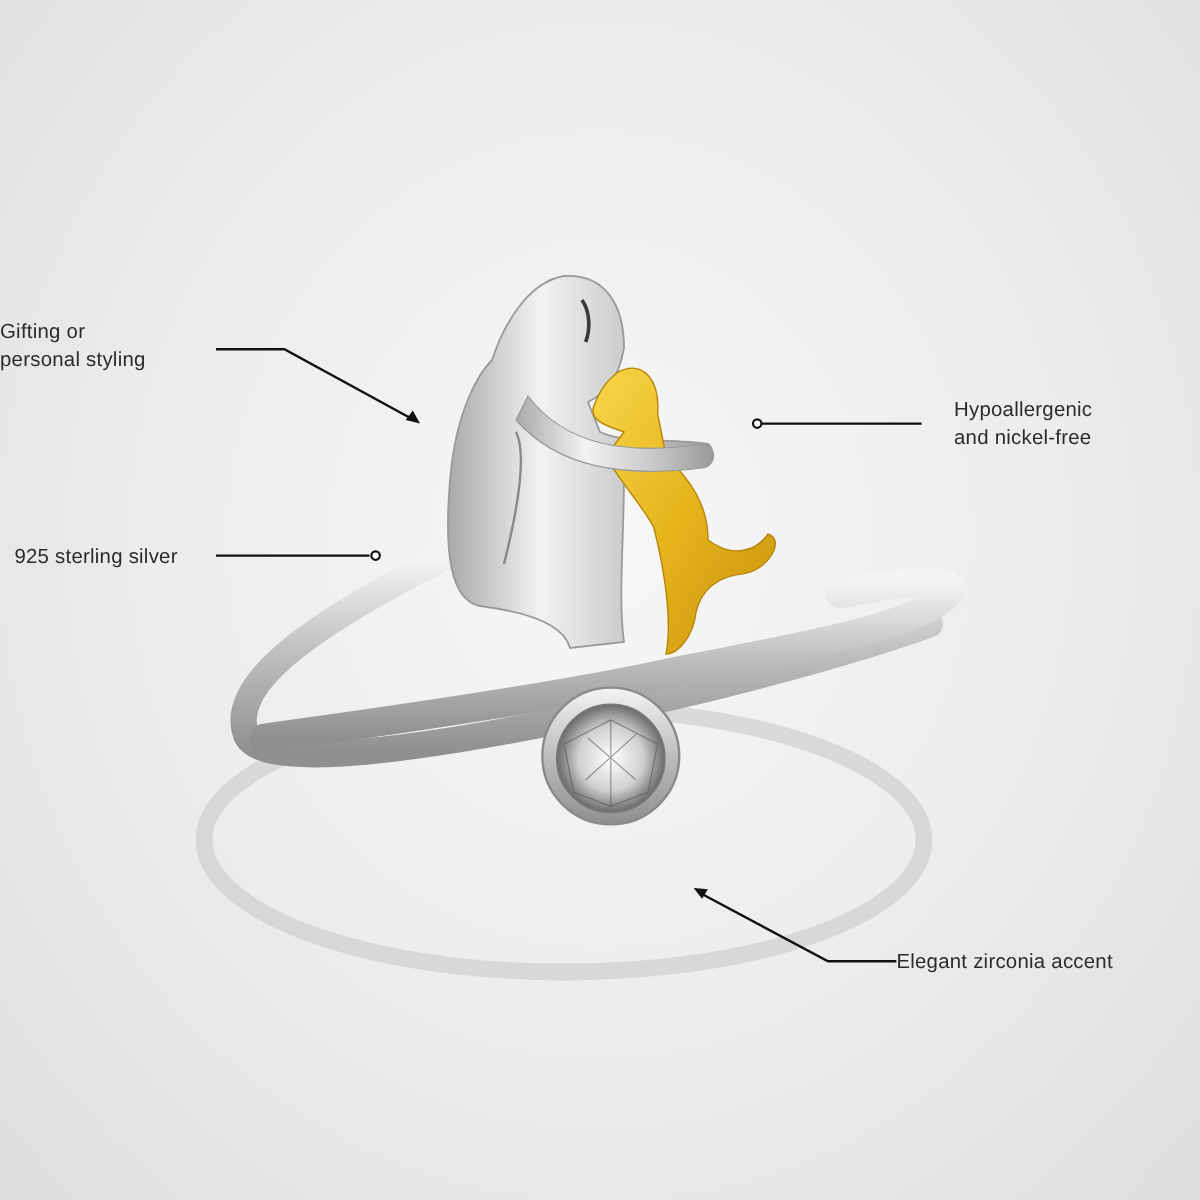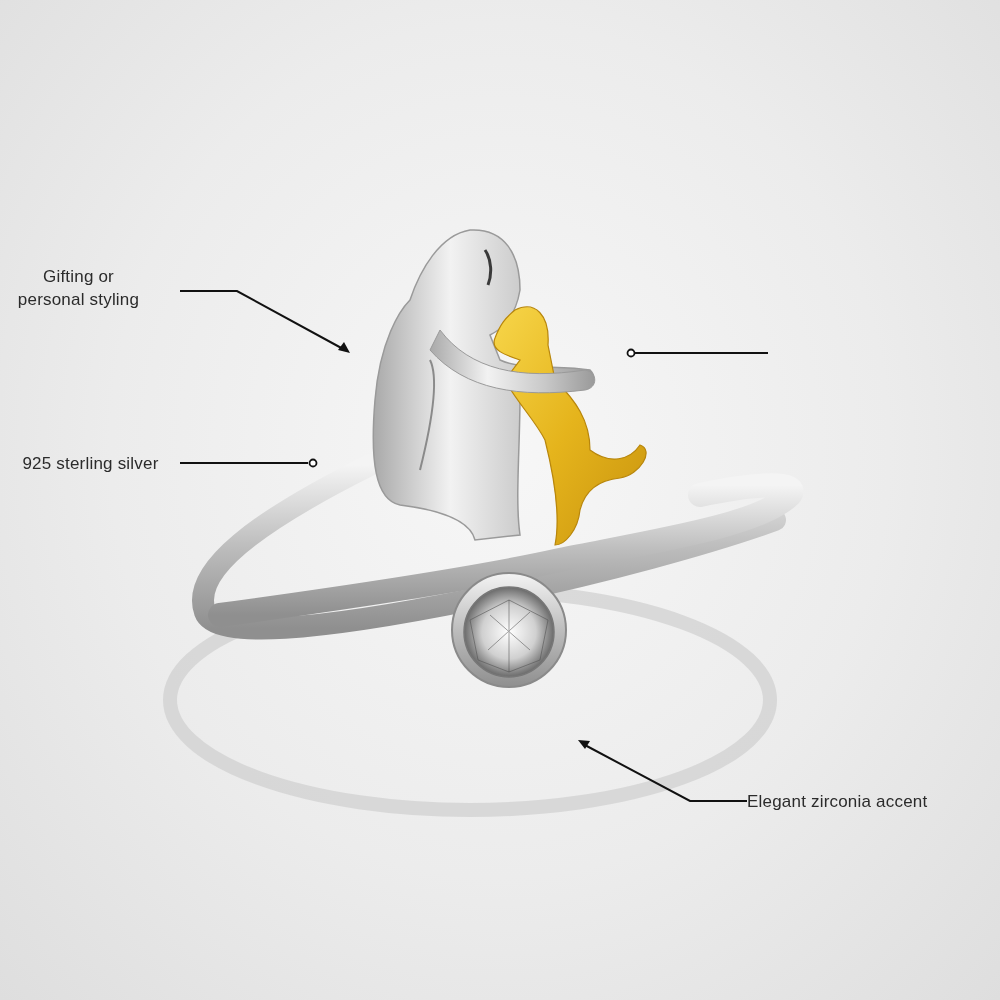--- a/index.html
+++ b/index.html
@@ -5,21 +5,21 @@
   html, body { margin:0; padding:0; }
   body {
     width:1000px; height:1000px; overflow:hidden; position:relative;
     background: radial-gradient(ellipse at 50% 45%, #f7f7f7 0%, #ececec 55%, #dedede 100%);
     font-family: "Liberation Sans", sans-serif;
   }
   .label {
     position:absolute; color:#2b2b2b; font-size:17px; line-height:23px;
     letter-spacing:0.2px;
   }
-  .right-align { text-align:center; }
+  .right-align { text-align:left; }
   svg.overlay { position:absolute; left:0; top:0; }
 </style>
 </head>
 <body>
 
 <svg class="overlay" width="1000" height="1000" viewBox="0 0 1000 1000">
   <defs>
     <linearGradient id="silverBand" x1="0" y1="0" x2="0" y2="1">
       <stop offset="0" stop-color="#f4f4f4"></stop>
       <stop offset="0.5" stop-color="#bdbdbd"></stop>
@@ -104,17 +104,19 @@
 <div class="label right-align" style="left:0; top:265px; width:157px;">
   <div>Gifting or</div>
   <div>personal styling</div>
 </div>
 
 <div class="label right-align" style="left:12px; top:452px; width:157px;">
   <div>925 sterling silver</div>
 </div>
 
 <div class="label" style="left:795px; top:330px; width:200px;">
+  <div>Hypoallergenic</div>
+  <div>and nickel-free</div>
 </div>
 
 <div class="label" style="left:747px; top:790px; width:230px;">
   <div>Elegant zirconia accent</div>
 </div>
 
 </body></html>

